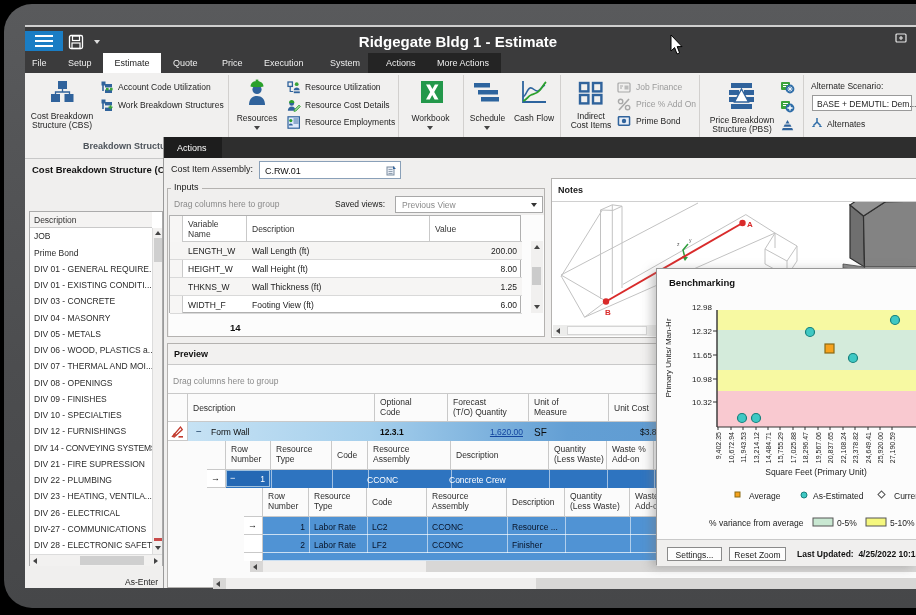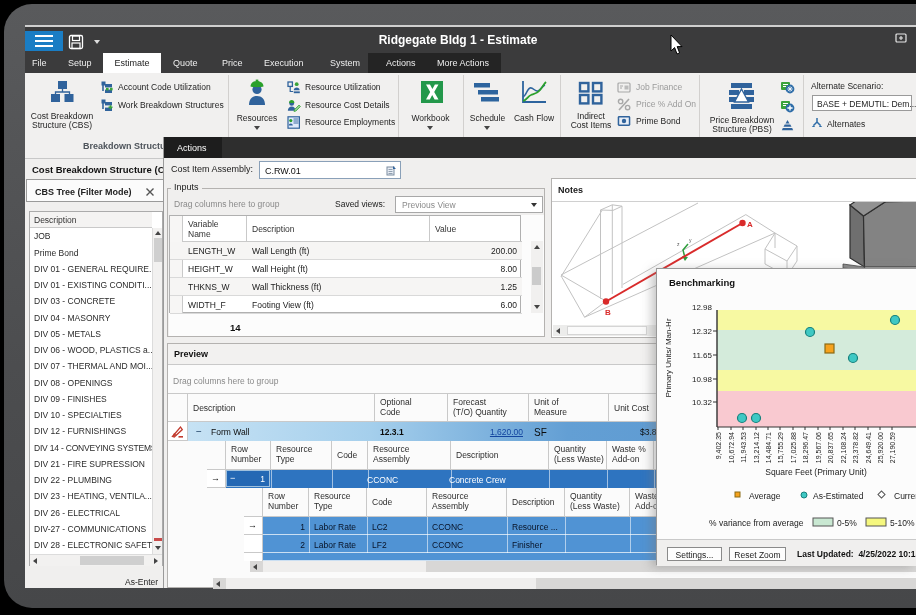--- a/index.html
+++ b/index.html
@@ -7,21 +7,21 @@
 body { font-family:"Liberation Sans", sans-serif; }
 #stage { position:relative; width:916px; height:615px; background:#000; }
 #frame { position:absolute; left:4px; top:4px; width:916px; height:604px; background:linear-gradient(180deg,#595a5c 0%,#4c4d4f 60%,#464749 100%); border-radius:28px 0 0 28px; }
 #app { position:absolute; left:25px; top:25px; width:891px; height:563px; background:#f1f0ef; }
 .abs { position:absolute; }
 
 #topline { position:absolute; left:0; top:0; width:891px; height:2px; background:#cfcfcf; }
 #hdr { position:absolute; left:0; top:2px; width:891px; height:46px; background:#3b3b3c; }
 #burger { position:absolute; left:0; top:4px; width:38px; height:20px; background:#1a7dc4; }
 .bline { position:absolute; left:10px; width:18px; height:2px; background:#fff; }
-#title { position:absolute; left:0; top:6px; width:766px; text-align:center; color:#fff; font-size:12px; font-weight:bold; }
+#title { position:absolute; left:0; top:6px; width:766px; text-align:center; color:#fff; font-size:15px; font-weight:bold; }
 #menurow { position:absolute; left:0; top:26px; height:20px; width:891px; color:#eee; font-size:9px; }
 .mitem { position:absolute; top:5px; }
 #estTab { position:absolute; left:78px; top:0; width:58px; height:20px; background:#fff; color:#222; text-align:center; padding-top:5px; font-size:9px; }
 #actbox { position:absolute; left:343px; top:0; width:133px; height:20px; background:#242424; }
 
 #ribbon { position:absolute; left:0; top:48px; width:891px; height:110px; background:#f1f0ef; }
 .rsep { position:absolute; top:2px; height:82px; width:1px; background:#d2d0ce; }
 .rlbl { font-size:8.5px; color:#1e1e1e; position:absolute; text-align:center; line-height:9px; }
 .rsm { font-size:8.5px; color:#1e1e1e; position:absolute; white-space:nowrap; }
 .rsm.gray { color:#9b9b9b; }
@@ -252,26 +252,20 @@
           <path d="M6 1v4M6 5L2.5 8.5M6 5l3.5 3.5" stroke="#2f6da8" stroke-width="1.5" fill="none"></path>
           <path d="M2.5 8.2l-1.7 1.8h3.4z" fill="#2f6da8"></path>
           <path d="M9.5 8.2l-1.7 1.8h3.4z" fill="#2f6da8"></path>
         </svg>
       <div class="rsm" style="left:802px;top:46px">Alternates</div>
     </div>
     <div id="capRow"></div>
     <div id="capBS">Breakdown Structures</div>
     <div id="lpanel">
       <div id="lphdr">Cost Breakdown Structure (CB</div>
-      <div id="lptab">
-          <span>CBS Tree (Filter Mode)</span>
-        <svg class="abs" style="left:118px;top:7px" width="10" height="10" viewBox="0 0 10 10">
-            <path d="M1.5 1.5l7 7M8.5 1.5l-7 7" stroke="#555" stroke-width="1.4"></path>
-          </svg>
-      </div>
       <div id="lplist">
         <div style="position:absolute;left:0;top:0;width:122px;height:16px;background:#f4f3f2;border-bottom:1px solid #c9c9c9;font-size:8.5px;color:#333;padding:3px 0 0 4px">Description</div>
         <div class="lrow" style="top:16px">JOB</div>
         <div class="lrow" style="top:33px">Prime Bond</div>
         <div class="lrow" style="top:49px">DIV 01 - GENERAL REQUIRE...</div>
         <div class="lrow" style="top:65px">DIV 01 - EXISTING CONDITI...</div>
         <div class="lrow" style="top:81px">DIV 03 - CONCRETE</div>
         <div class="lrow" style="top:98px">DIV 04 - MASONRY</div>
         <div class="lrow" style="top:114px">DIV 05 - METALS</div>
         <div class="lrow" style="top:130px">DIV 06 - WOOD, PLASTICS a...</div>

